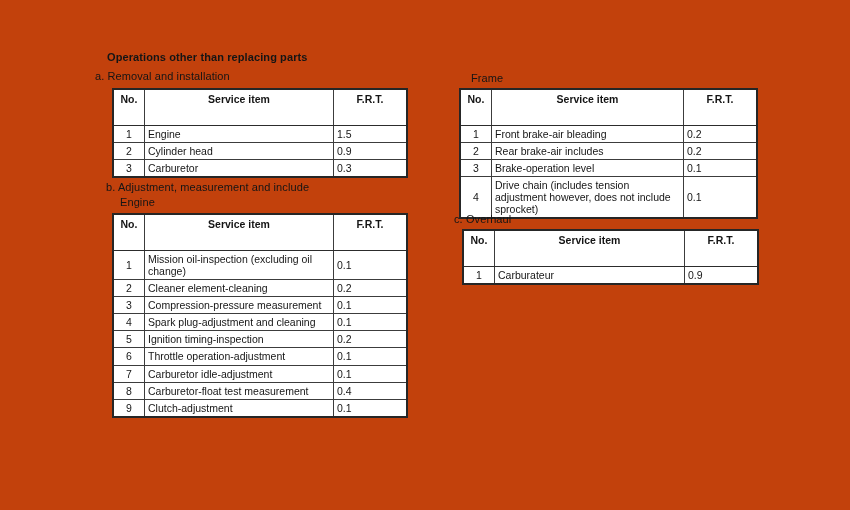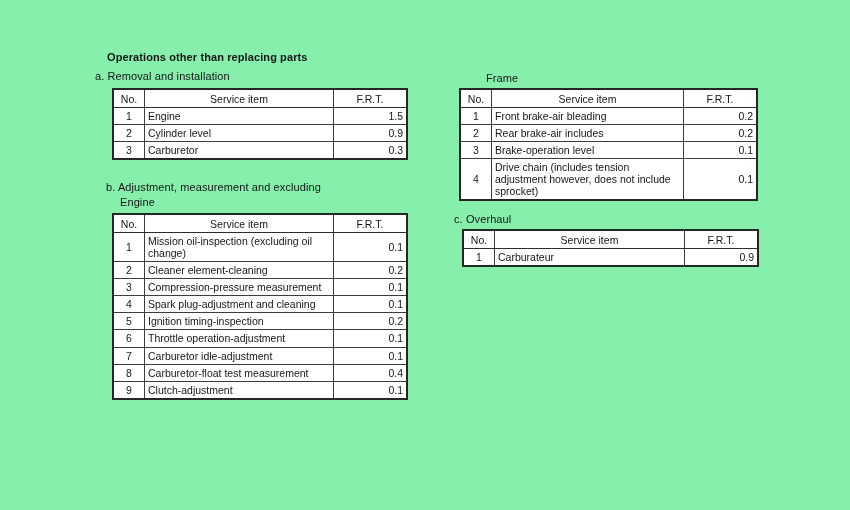--- a/index.html
+++ b/index.html
@@ -1,20 +1,20 @@
 <!DOCTYPE html>
 <html><head>
 <meta charset="utf-8">
 <style>
   html, body { margin: 0; padding: 0; background: #ffffff; }
   .page {
     position: relative;
     width: 850px;
     height: 510px;
-    background: #86efac;
+    background: #c2410c;
     font-family: "Liberation Sans", sans-serif;
     color: #151515;
     overflow: hidden;
   }
   .heading {
     position: absolute;
     font-size: 11px;
     line-height: 12px;
     letter-spacing: 0.1px;
     white-space: nowrap;
@@ -28,30 +28,30 @@
     border: 2px solid #262626;
   }
   table.svc th, table.svc td {
     border: 1px solid #3c3c3c;
     font-size: 10.5px;
     line-height: 1.15;
     color: #151515;
     overflow: hidden;
   }
   table.svc th {
-    font-weight: normal;
+    font-weight: bold;
     text-align: center;
-    padding: 3px 2px 2px 2px;
+    padding: 3px 2px 20px 2px;
     border-bottom: 1.5px solid #2c2c2c;
   }
   table.svc td { padding: 2px 3px; }
   th.col-no  { width: 26px; }
   th.col-frt { width: 68px; }
   td.col-no  { text-align: center; }
-  td.col-frt { text-align: right; }
+  td.col-frt { text-align: left; }
   td.col-item { text-align: left; padding-left: 9px; }
 </style>
 </head>
 <body>
 
 <div class="page">
 
   <div class="heading title" style="left:107px; top:51px;">Operations other than replacing parts</div>
 
   <div class="heading" style="left:95px; top:70px;">a. Removal and installation</div>
@@ -65,32 +65,32 @@
       </tr>
     </thead>
     <tbody>
         <tr>
           <td class="col-no">1</td>
           <td class="col-item">Engine</td>
           <td class="col-frt">1.5</td>
         </tr>
         <tr>
           <td class="col-no">2</td>
-          <td class="col-item">Cylinder level</td>
+          <td class="col-item">Cylinder head</td>
           <td class="col-frt">0.9</td>
         </tr>
         <tr>
           <td class="col-no">3</td>
           <td class="col-item">Carburetor</td>
           <td class="col-frt">0.3</td>
         </tr>
       </tbody>
   </table>
 
-  <div class="heading" style="left:486px; top:72px;">Frame</div>
+  <div class="heading" style="left:471px; top:72px;">Frame</div>
 
   <table class="svc" style="left:459px; top:88px; width:299px;">
     <thead>
       <tr>
         <th class="col-no">No.</th>
         <th class="col-item">Service item</th>
         <th class="col-frt">F.R.T.</th>
       </tr>
     </thead>
     <tbody>
@@ -110,21 +110,21 @@
           <td class="col-frt">0.1</td>
         </tr>
         <tr>
           <td class="col-no">4</td>
           <td class="col-item">Drive chain (includes tension adjustment however, does not include sprocket)</td>
           <td class="col-frt">0.1</td>
         </tr>
       </tbody>
   </table>
 
-  <div class="heading" style="left:106px; top:181px;">b. Adjustment, measurement and excluding</div>
+  <div class="heading" style="left:106px; top:181px;">b. Adjustment, measurement and include</div>
 
   <div class="heading" style="left:120px; top:196px;">Engine</div>
 
   <table class="svc" style="left:112px; top:213px; width:296px;">
     <thead>
       <tr>
         <th class="col-no">No.</th>
         <th class="col-item">Service item</th>
         <th class="col-frt">F.R.T.</th>
       </tr>

